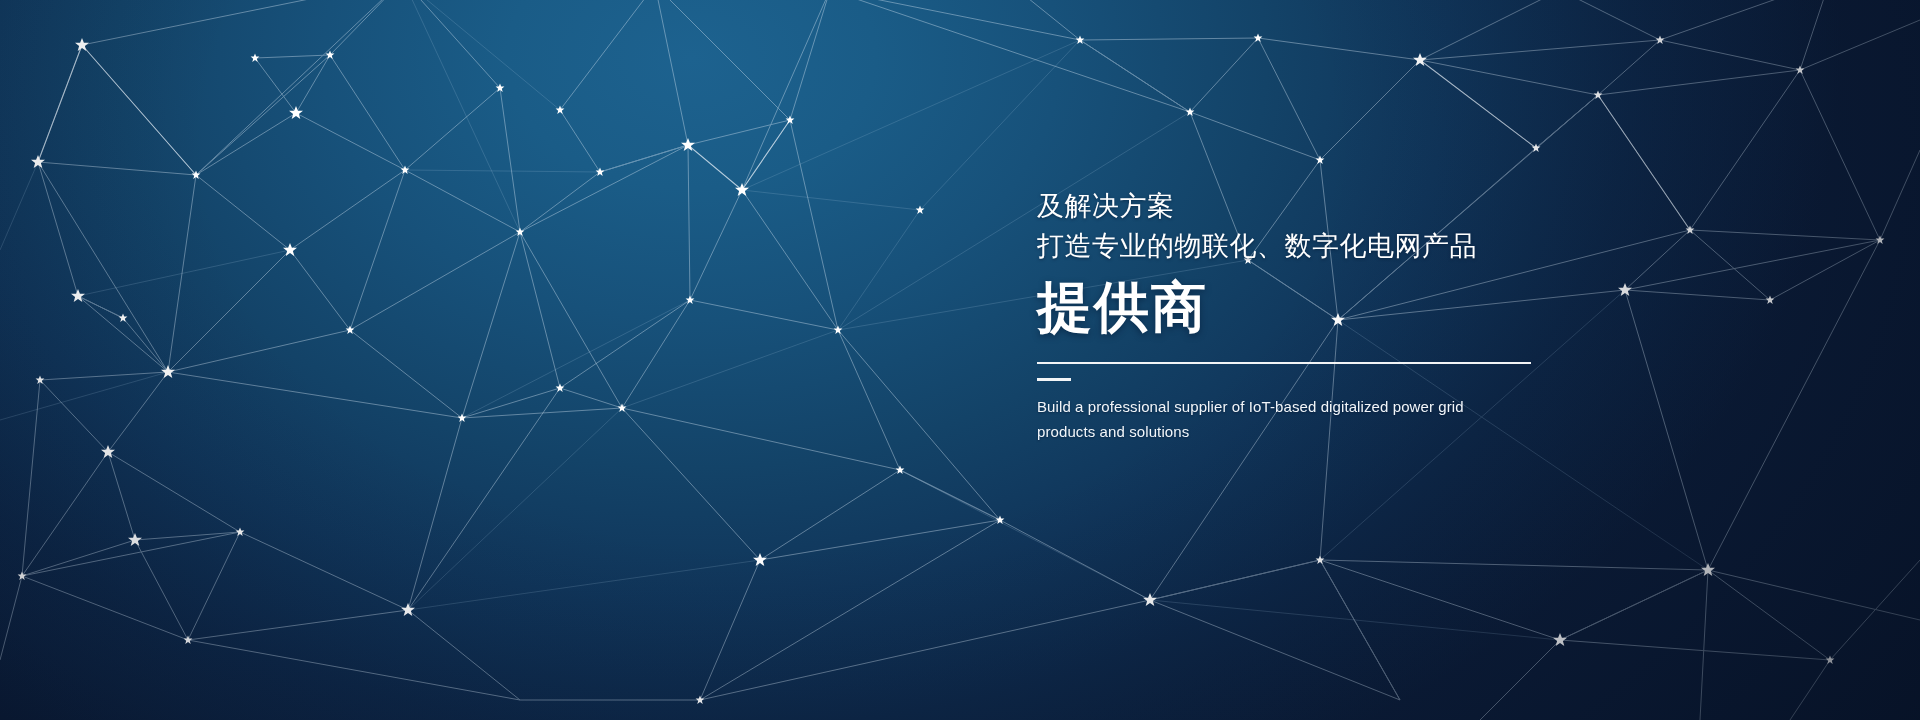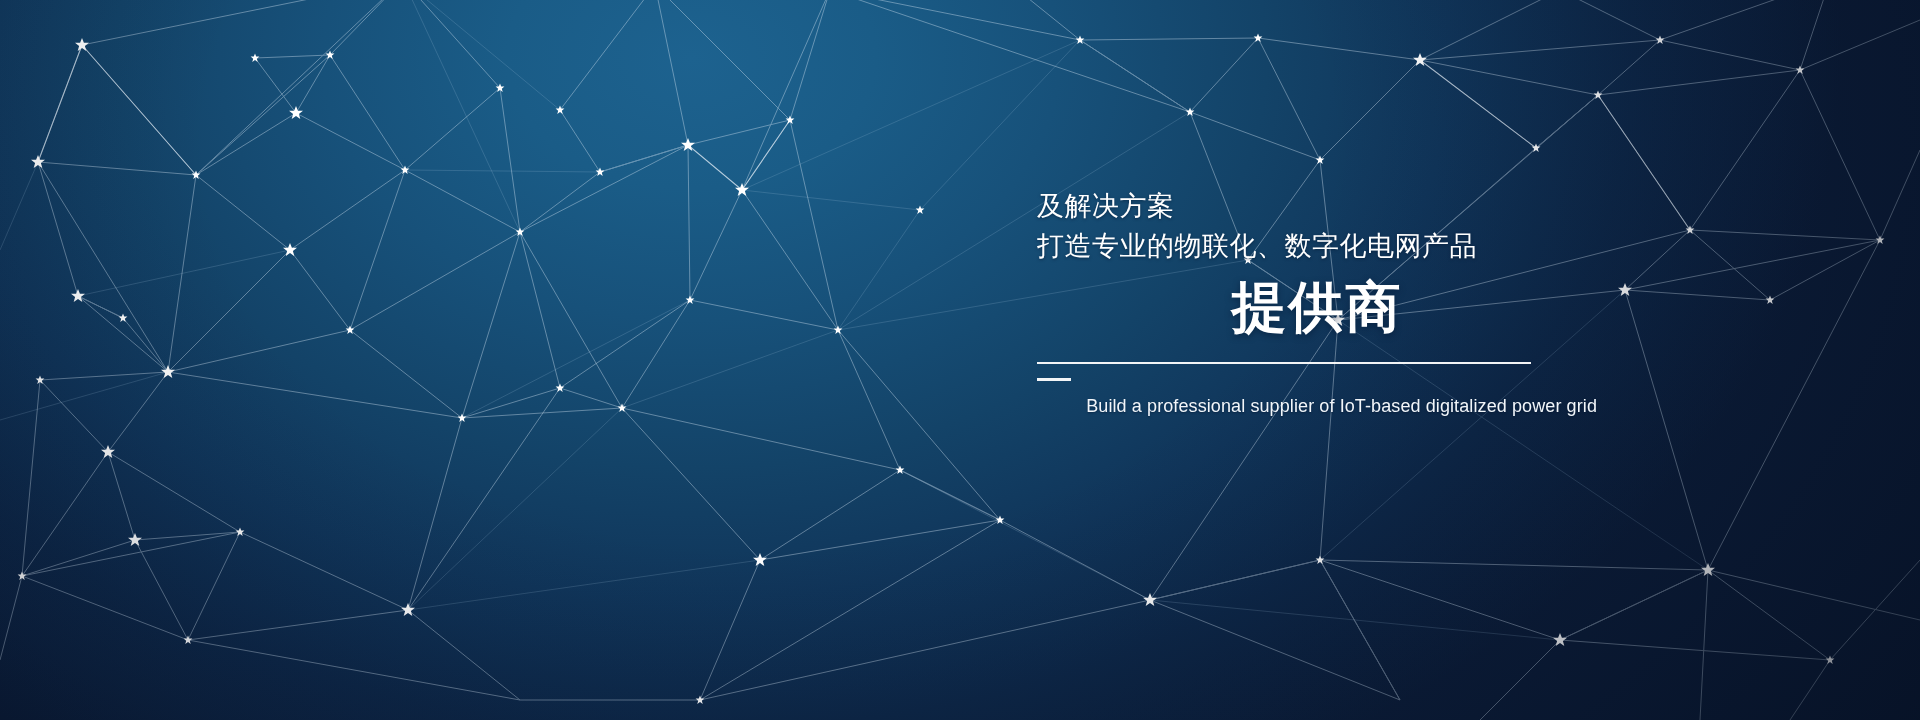--- a/index.html
+++ b/index.html
@@ -56,45 +56,43 @@
     white-space: nowrap;
   }
   .bigline {
     color: #ffffff;
     font-size: 55px;
     line-height: 70px;
     font-weight: 700;
     letter-spacing: 2px;
     margin-top: 6px;
     text-shadow: 0 2px 6px rgba(0,20,45,0.5);
-    text-align: center;
   }
   .rule-long {
     margin-top: 20px;
     width: 494px;
     height: 2px;
     background: #ffffff;
     opacity: 0.95;
   }
   .rule-short {
     margin-top: 14px;
     width: 34px;
     height: 3px;
     background: #ffffff;
     opacity: 0.95;
   }
   .subline {
     color: #f2f6fa;
-    font-size: 18px;
+    font-size: 15px;
     line-height: 25px;
     font-weight: 400;
     letter-spacing: 0.1px;
     margin-top: 13px;
     text-shadow: 0 1px 2px rgba(0,20,45,0.5);
-    text-align: right;
   }
   .subline.second { margin-top: 0; }
 </style>
 </head>
 <body>
 
 <div id="banner">
 
   <svg id="net" viewBox="0 0 1920 720" preserveAspectRatio="none" aria-hidden="true">
     <defs>
@@ -404,15 +402,16 @@
 
   <div id="vignette"></div>
 
   <div id="content">
     <div class="headline">及解决方案</div>
     <div class="headline">打造专业的物联化、数字化电网产品</div>
     <div class="bigline">提供商</div>
     <div class="rule-long"></div>
     <div class="rule-short"></div>
     <div class="subline">Build a professional supplier of IoT-based digitalized power grid</div>
+    <div class="subline second">products and solutions</div>
   </div>
 
 </div>
 
 </body></html>

